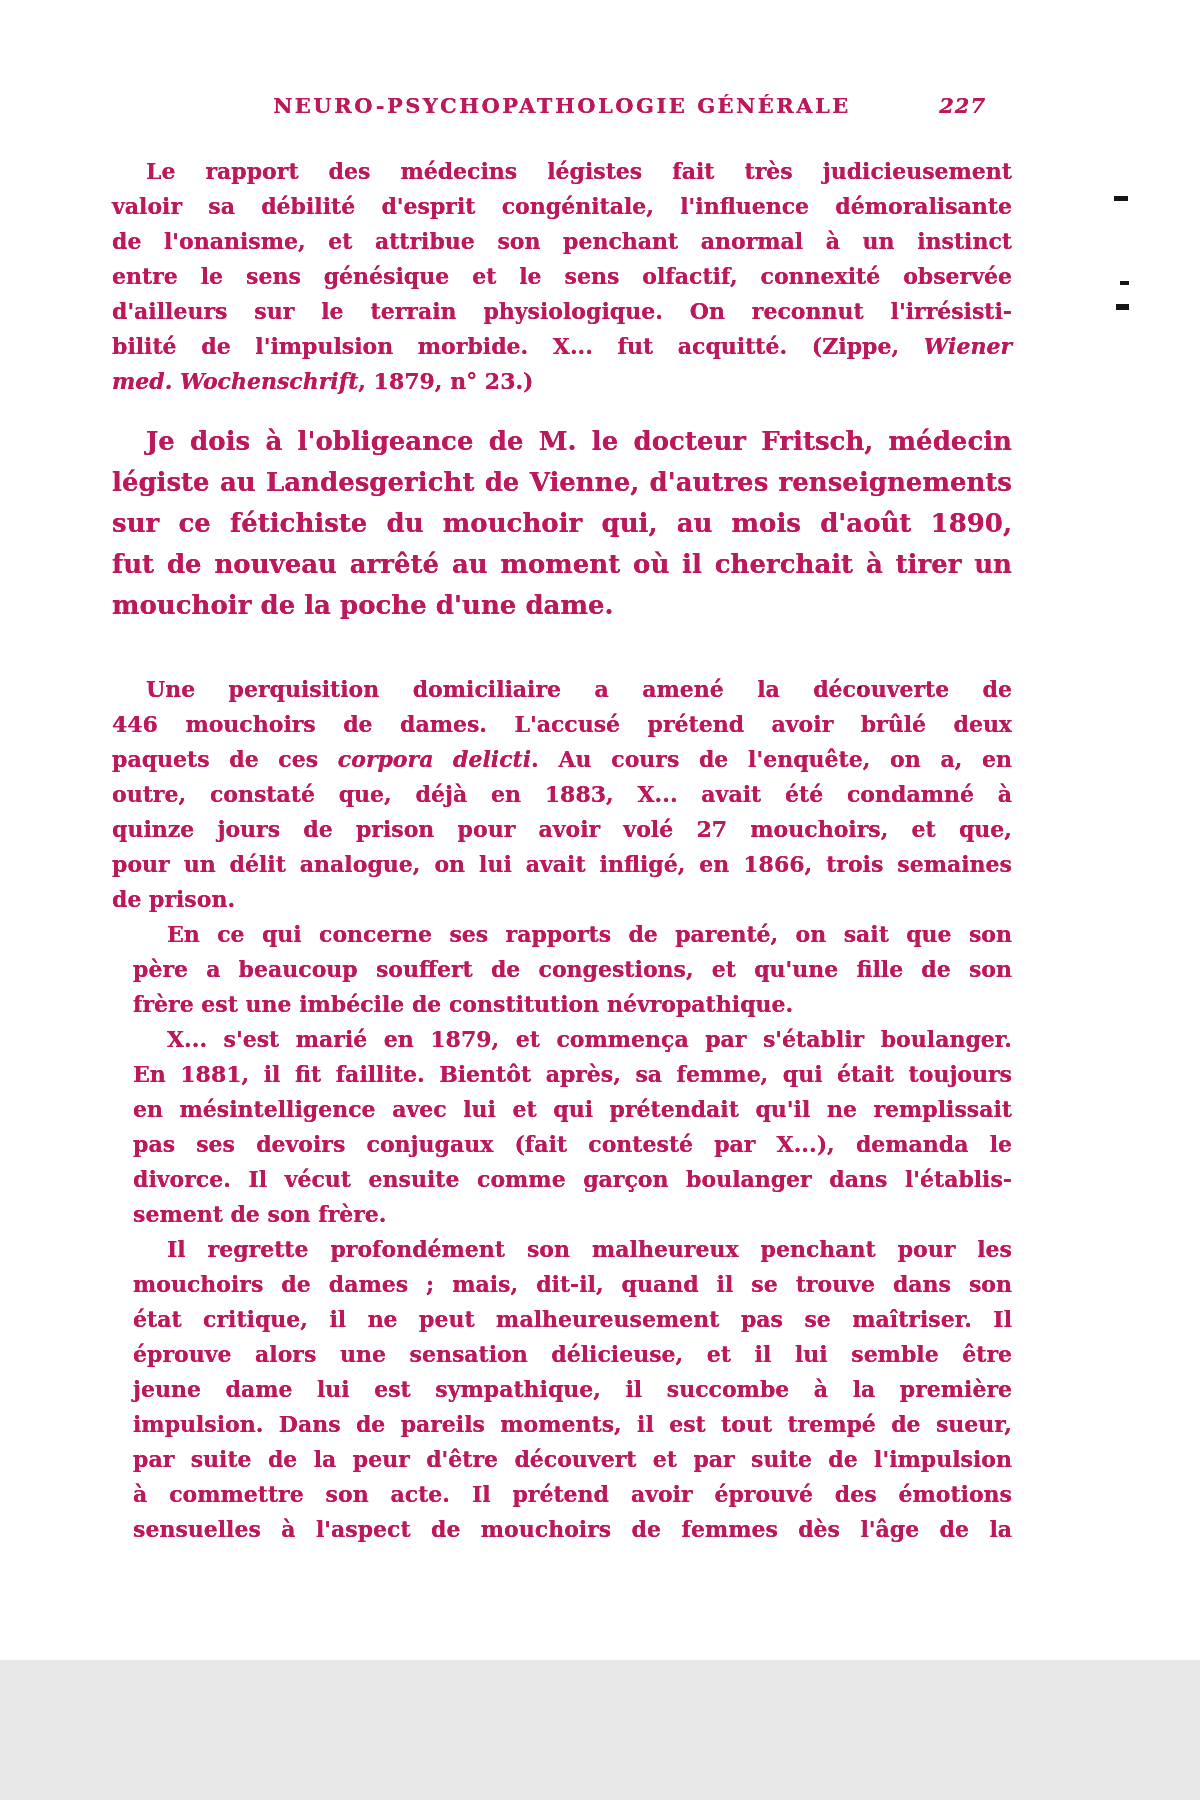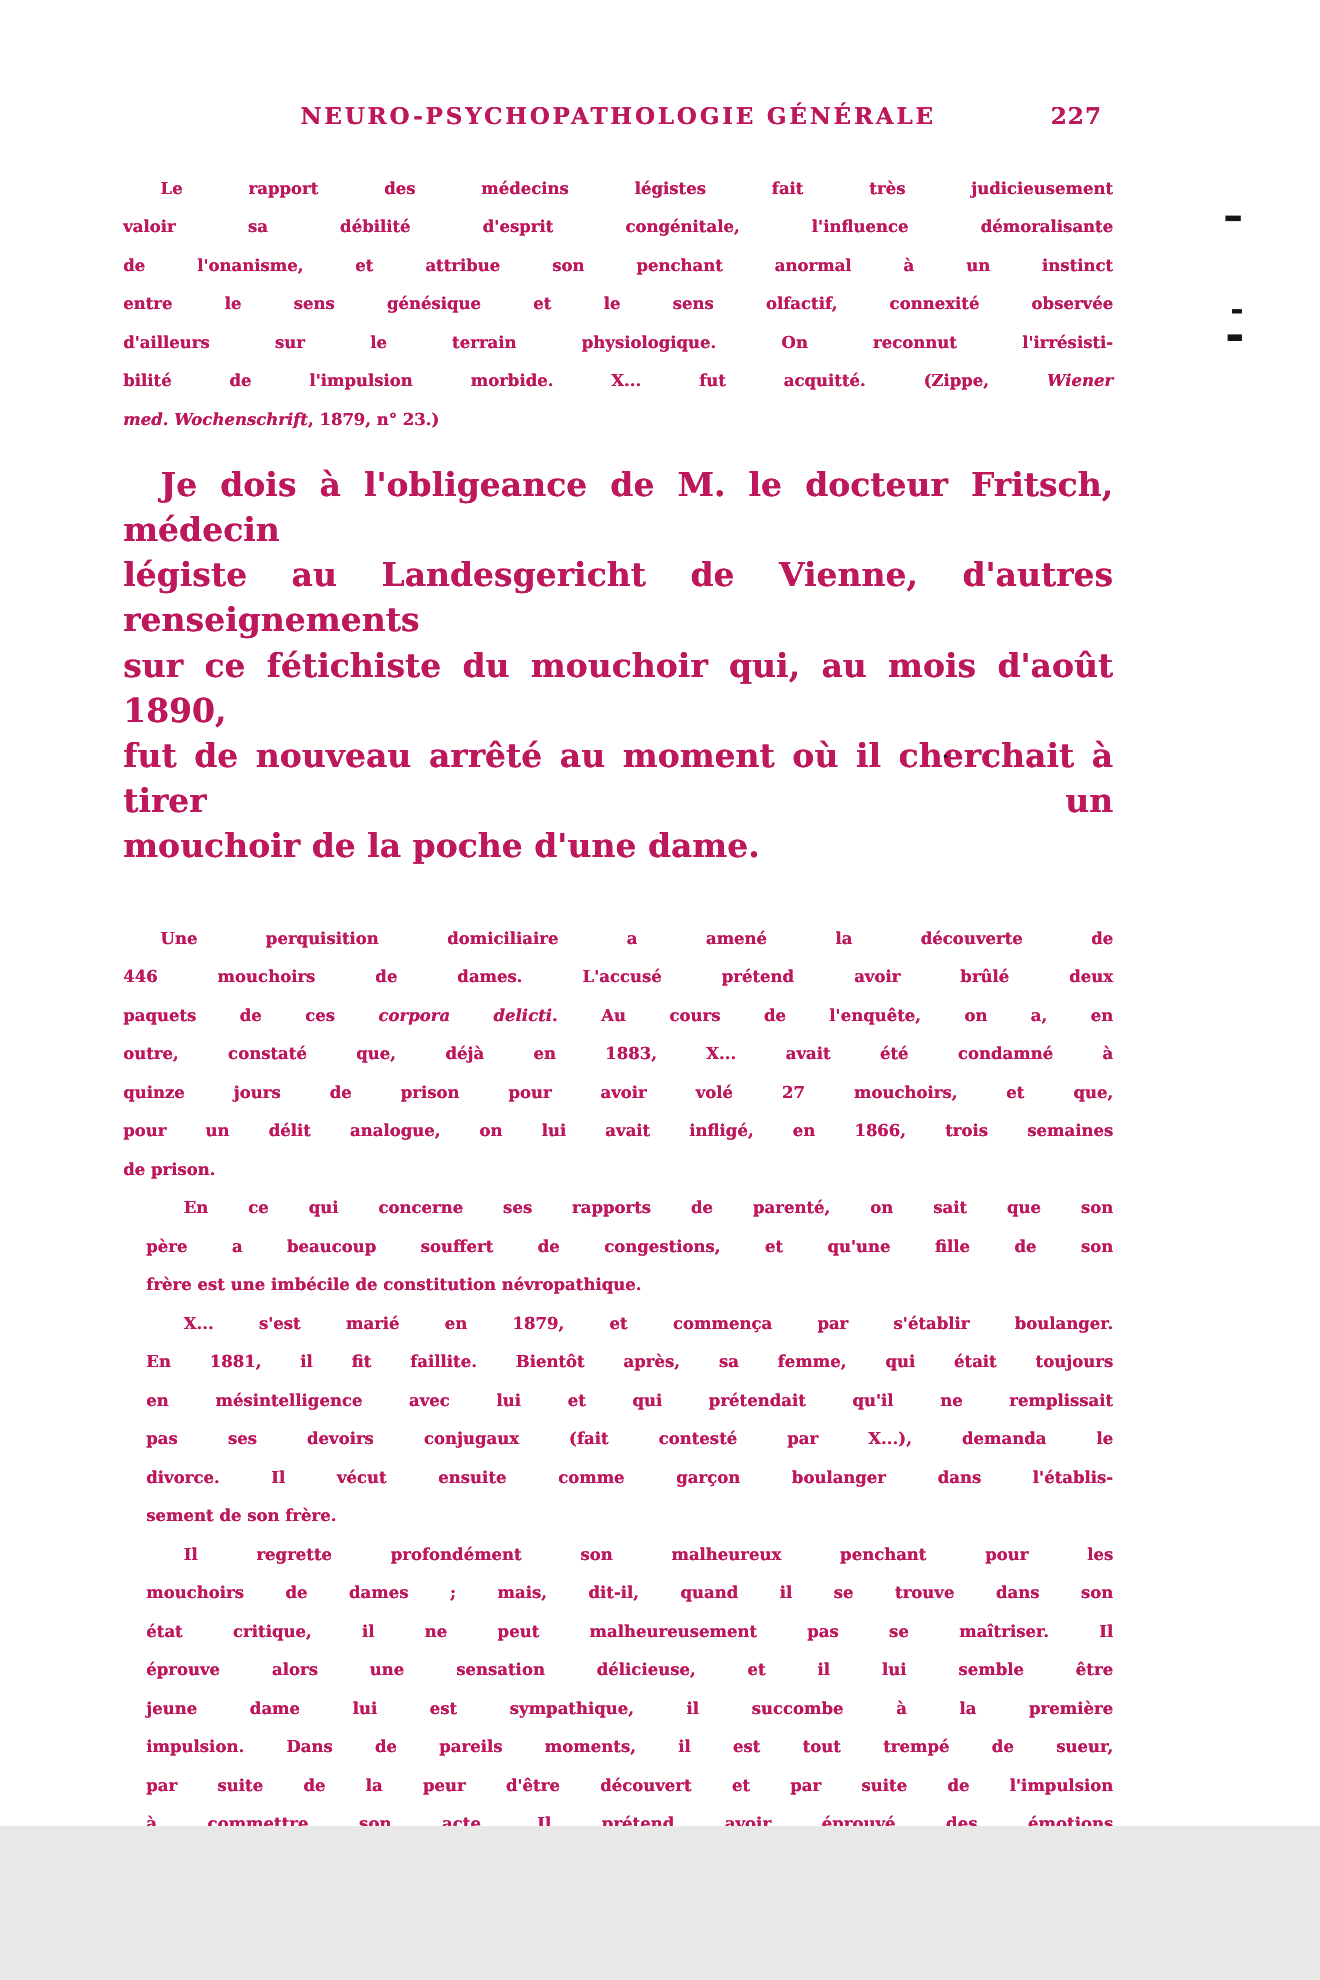--- a/index.html
+++ b/index.html
@@ -22,28 +22,29 @@
     position: relative;
     padding-top: 92px;
     text-align: center;
     font-size: 21px;
     letter-spacing: 2.5px;
     line-height: 28px;
     text-shadow: 0 0 0.5px currentColor;
   }
   .pagenum {
     position: absolute;
-    right: 10px;
+    right: 26px;
     top: 92px;
     letter-spacing: 1px;
+    font-style: italic;
   }
   .text-body { position: relative; }
   .para { text-shadow: 0 0 0.5px currentColor; }
-  .para.small { font-size: 15px; line-height: 35px; }
-  .para.large { font-size: 30px; line-height: 41px; }
+  .para.small { font-size: 22px; line-height: 35px; }
+  .para.large { font-size: 26px; line-height: 41px; }
   .text-body > .para.small:first-child { margin-top: 34px; }
   .para.large { margin-top: 22px; }
   .para.large + .para.small { margin-top: 46px; }
   .para.small + .para.small { margin-top: 0; margin-left: 21px; }
   .ln { text-align: justify; text-align-last: justify; }
   .ln.indent { text-indent: 34px; }
   .ln.last { text-align-last: left; }
   .it { font-style: italic; }
   .artifact { position: absolute; background: #151515; }
   .artifact.round { border-radius: 50%; }

